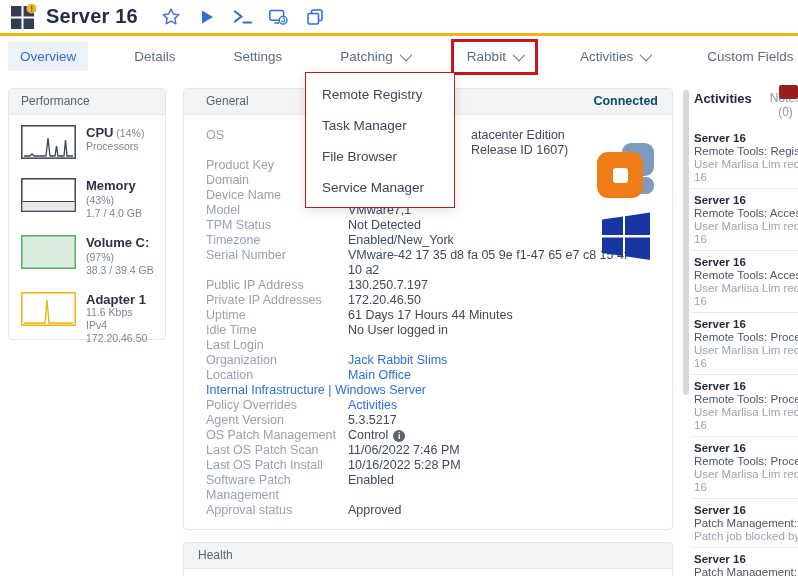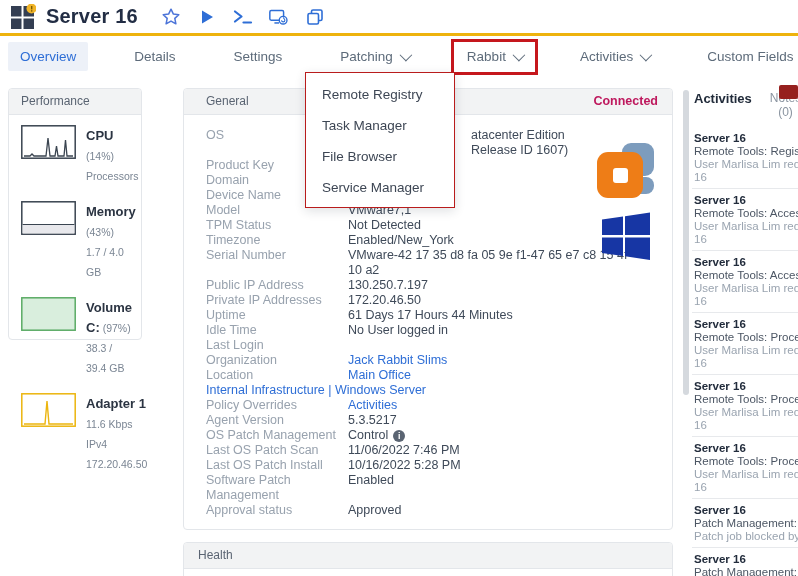--- a/index.html
+++ b/index.html
@@ -23,29 +23,29 @@
   .chev { width:9px; height:9px; border-right:1.6px solid #5d6b7a; border-bottom:1.6px solid #5d6b7a; transform:rotate(45deg) translateY(-2px); margin-left:2px; }
   .tab .redbox { position:absolute; left:-4px; top:-3px; right:-4px; bottom:-4px; border:3px solid #c5171d; pointer-events:none; }
 
   
   .menu { position:absolute; left:305px; top:72px; width:150px; background:#fff; border:1px solid #b91c1c; box-shadow:0 3px 10px rgba(30,40,60,.14); z-index:20; padding:5px 0; }
   .menu-item { font-size:13.5px; color:#3d4654; padding:9px 16px; height:31px; cursor:pointer; white-space:nowrap; }
 
   
   .panel { position:absolute; background:#fff; border:1px solid #e3e6ea; border-radius:4px; }
   .panel-hd { height:26px; line-height:25px; background:#f2f3f4; border-bottom:1px solid #e3e6ea; font-size:12px; color:#5a6472; padding:0 14px; border-radius:4px 4px 0 0; display:flex; justify-content:space-between; }
-  .panel-hd .status { font-weight:bold; font-size:12.5px; color:#be185d; }
-
-  
-  #perf { left:8px; top:88px; width:134px; height:252px; }
+  .panel-hd .status { font-weight:bold; font-size:12.5px; color:#0c4a6e; }
+
+  
+  #perf { left:8px; top:88px; width:158px; height:252px; }
   #perf .panel-hd { padding-left:12px; }
   .p-body { padding:10px 8px 0 12px; }
   .p-item { display:flex; margin-bottom:15px; cursor:pointer; }
   .spark { width:55px; height:34px; margin-right:10px; flex:none; }
-  .p-text { font-size:10.5px; color:#7a8593; line-height:20px; padding-top:1px; }
+  .p-text { font-size:10.5px; color:#7a8593; line-height:13px; padding-top:1px; }
   .p-name { font-size:13px; font-weight:bold; color:#2b3442; }
   .p-pct { font-size:10.5px; font-weight:normal; color:#7a8593; }
 
   
   #general { left:183px; top:88px; width:490px; height:442px; }
   #general .panel-hd { padding-left:22px; }
   .g-body { padding:13px 0 0 22px; position:relative; }
   .g-row { display:flex; font-size:12.5px; line-height:15px; }
   .g-label { width:142px; color:#98a2ae; flex:none; }
   .g-value { width:300px; color:#3f4a59; }

